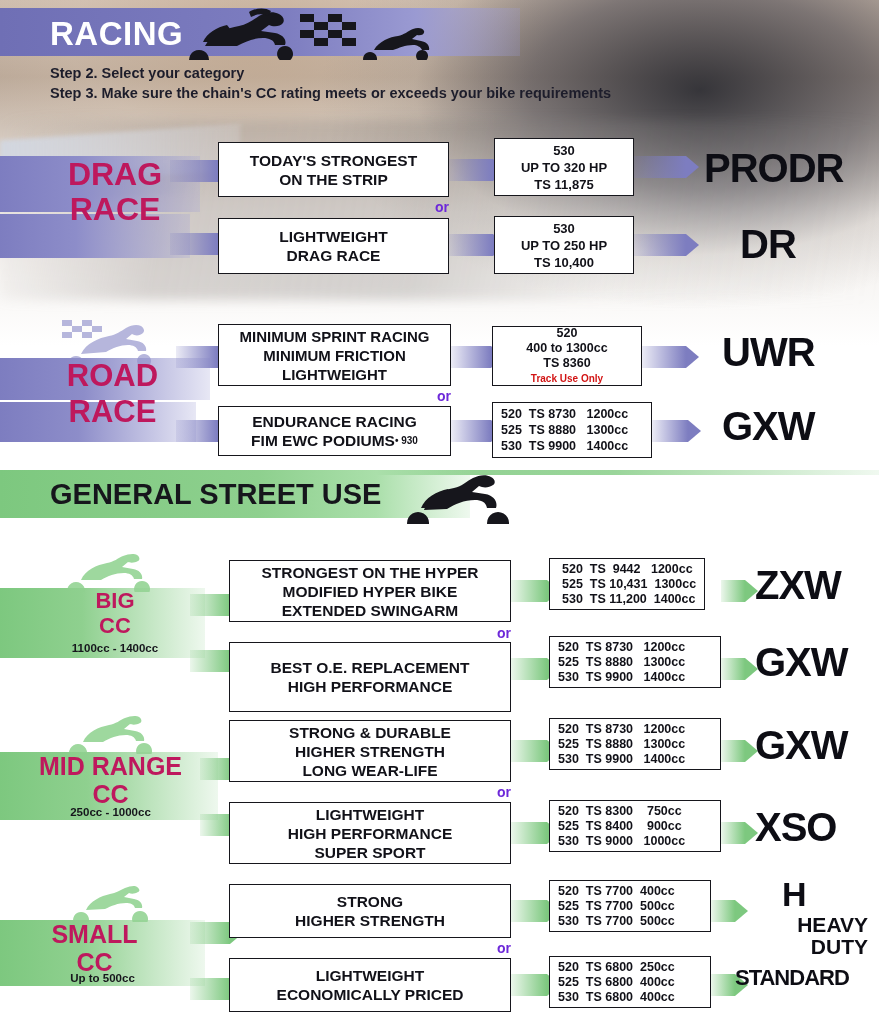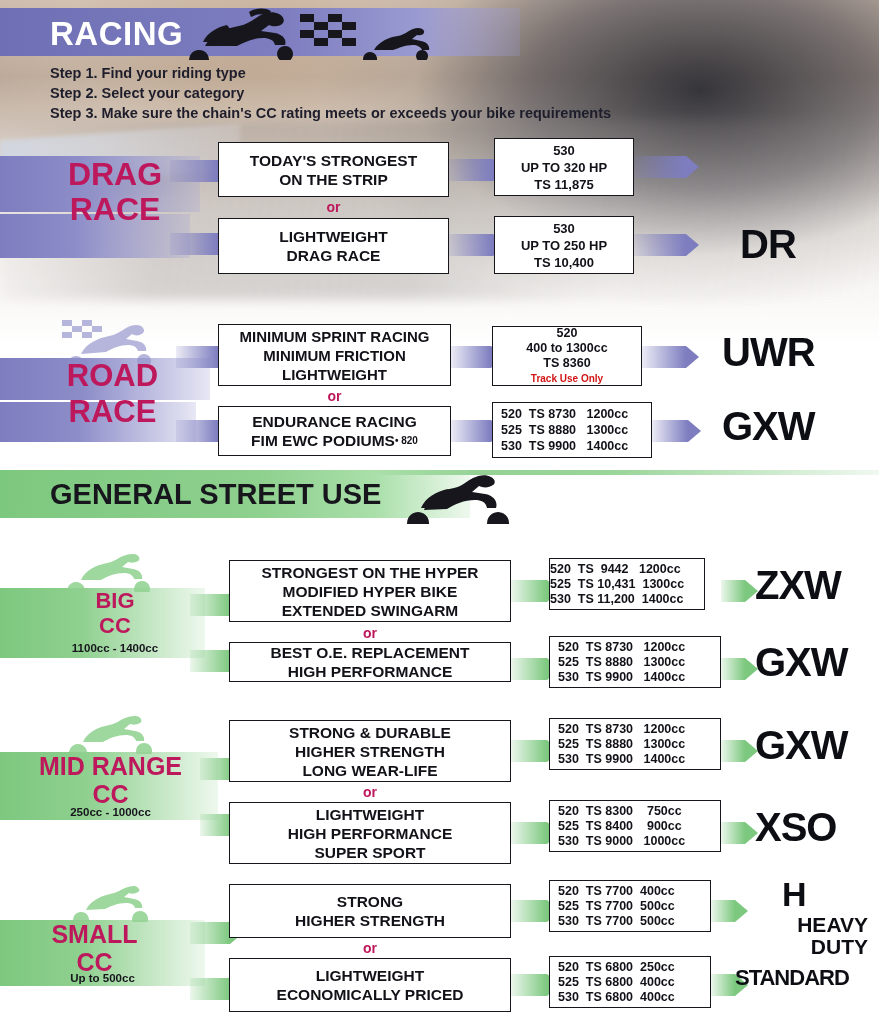--- a/index.html
+++ b/index.html
@@ -137,22 +137,22 @@
     line-height: 17px;
     box-sizing: border-box;
     white-space: pre;
   }
   .spec-note { color: #d21414; font-size: 10px; font-weight: bold; }
 
   .or-text {
     position: absolute;
     font-size: 14px;
     font-weight: bold;
-    color: #be185d;
-    text-align: center;
+    color: #6d28d9;
+    text-align: right;
   }
 
   .code-text {
     position: absolute;
     font-size: 40px;
     font-weight: bold;
     color: #0d0d14;
     letter-spacing: -1px;
   }
   .code-text.small { font-size: 33px; }
@@ -255,21 +255,20 @@
     </svg>
 
     <svg class="bike-silhouette" style="left:360px; top:16px;" width="80" height="36" viewBox="0 0 80 36">
       <path fill="#16161c" d="M10,28 a7,7 0 1,0 0.1,0 z M62,26 a6,6 0 1,0 0.1,0 z
         M14,26 c5,-9 16,-13 24,-14 c6,-1 10,-5 15,-7 c5,-2 10,-1 11,2 c1,3 -3,5 -7,4
         l-5,4 l9,2 c6,1 9,5 8,9 l-7,0 c-1,-3 -5,-5 -9,-5 c-8,0 -14,3 -20,5 z"></path>
     </svg>
   </div>
 
   <div class="steps">
-    <div>Step 1. Find your riding type</div>
     <div>Step 2. Select your category</div>
     <div>Step 3. Make sure the chain's CC rating meets or exceeds your bike requirements</div>
   </div>
 
   <div class="cat-label-purple" style="left:0px; top:156px; width:200px; height:56px;"></div>
   <div class="cat-label-purple" style="left:0px; top:214px; width:190px; height:44px;"></div>
   <div class="cat-text" style="left:40px; top:158px; width:150px; font-size:32px;">
     <div>DRAG</div>
     <div style="margin-top:3px;">RACE</div>
   </div>
@@ -315,20 +314,21 @@
 
   <div class="arrow purple" style="left:634px; top:156px; width:52px;">
     <div class="shaft"></div>
       <div class="head"></div>
   </div>
   <div class="arrow purple" style="left:634px; top:234px; width:52px;">
     <div class="shaft"></div>
       <div class="head"></div>
   </div>
 
+  <div class="code-text" style="left:704px; top:146px;">PRODR</div>
   <div class="code-text" style="left:740px; top:222px;">DR</div>
 
   <svg class="bike-silhouette" style="left:62px; top:318px;" width="110" height="48" viewBox="0 0 110 48">
     <g fill="#b6b6dc">
       <path d="M14,38 a8,8 0 1,0 0.1,0 z M82,36 a7,7 0 1,0 0.1,0 z
         M19,36 c5,-11 18,-16 28,-18 c7,-1 12,-5 17,-8 c5,-3 11,-4 15,-2
         c3,2 4,5 2,7 c-3,3 -8,3 -11,1 l-6,5 l11,2 c7,1 10,6 9,10 l-8,0
         c-1,-4 -5,-6 -10,-6 c-8,0 -15,3 -22,7 z"></path>
       <rect x="0" y="2" width="10" height="6"></rect>
         <rect x="20" y="2" width="10" height="6"></rect>
@@ -357,21 +357,21 @@
 
   <div class="desc-box" style="left:218px; top:324px; width:233px; height:62px; font-size:15px;">
     <div>MINIMUM SPRINT RACING</div>
     <div>MINIMUM FRICTION</div>
     <div>LIGHTWEIGHT</div>
   </div>
   <div class="or-text" style="left:218px; top:388px; width:233px;">or</div>
   <div class="desc-box" style="left:218px; top:406px; width:233px; height:50px;">
     <div>ENDURANCE RACING</div>
     <div style="white-space:nowrap;">
-      <span>FIM EWC PODIUMS</span><span style="font-size:10px; vertical-align:bottom;">• 820</span>
+      <span>FIM EWC PODIUMS</span><span style="font-size:10px; vertical-align:bottom;">• 930</span>
     </div>
   </div>
 
   <div class="arrow purple" style="left:451px; top:346px; width:40px;">
     <div class="shaft"></div>
       <div class="head"></div>
   </div>
   <div class="arrow purple" style="left:451px; top:420px; width:40px;">
     <div class="shaft"></div>
       <div class="head"></div>
@@ -437,35 +437,35 @@
       <div class="shaft"></div>
       <div class="head"></div>
     </div>
 
   <div class="desc-box" style="left:229px; top:90px; width:282px; height:62px;">
     <div>STRONGEST ON THE HYPER</div>
     <div>MODIFIED HYPER BIKE</div>
     <div>EXTENDED SWINGARM</div>
   </div>
   <div class="or-text" style="left:229px; top:155px; width:282px;">or</div>
-  <div class="desc-box" style="left:229px; top:172px; width:282px; height:40px;">
+  <div class="desc-box" style="left:229px; top:172px; width:282px; height:70px;">
     <div>BEST O.E. REPLACEMENT</div>
     <div>HIGH PERFORMANCE</div>
   </div>
 
   <div class="arrow green" style="left:511px; top:110px; width:36px;">
       <div class="shaft"></div>
       <div class="head"></div>
     </div>
   <div class="arrow green" style="left:511px; top:188px; width:36px;">
       <div class="shaft"></div>
       <div class="head"></div>
     </div>
 
-  <div class="spec-box" style="left:549px; top:88px; width:156px; height:52px; font-size:12.5px; line-height:15px; align-items:flex-start; padding-left:0;">
+  <div class="spec-box" style="left:549px; top:88px; width:156px; height:52px; font-size:12.5px; line-height:15px; align-items:flex-start; padding-left:12px;">
     <div>520  TS  9442   1200cc</div>
     <div>525  TS 10,431  1300cc</div>
     <div>530  TS 11,200  1400cc</div>
   </div>
   <div class="spec-box" style="left:549px; top:166px; width:172px; height:52px; font-size:12.5px; line-height:15px; align-items:flex-start; padding-left:8px;">
     <div>520  TS 8730   1200cc</div>
     <div>525  TS 8880   1300cc</div>
     <div>530  TS 9900   1400cc</div>
   </div>
 

